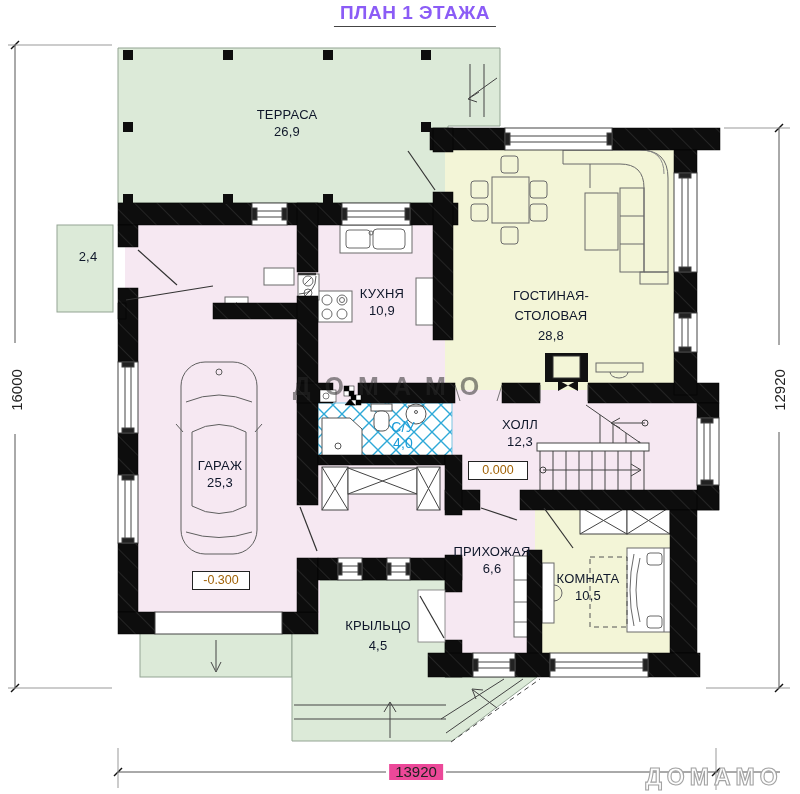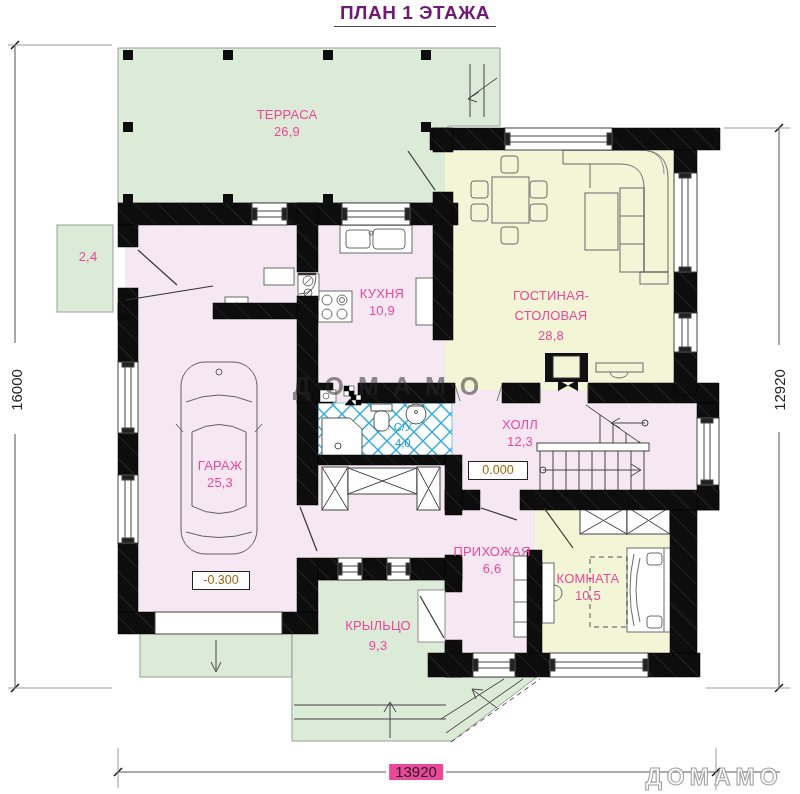--- a/index.html
+++ b/index.html
@@ -1,23 +1,23 @@
 <!DOCTYPE html>
 <html><head>
 <meta charset="utf-8">
 <style>
   html,body{margin:0;padding:0;background:#fff;}
   #plan{position:relative;width:800px;height:794px;background:#fff;overflow:hidden;
         font-family:"Liberation Sans",sans-serif;}
   #plan svg{position:absolute;left:0;top:0;}
-  .lbl{position:absolute;transform:translateX(-50%);text-align:center;color:#ec4899;
+  .lbl{position:absolute;transform:translateX(-50%);text-align:center;color:#0f172a;
        font:13px/17px "Liberation Sans",sans-serif;white-space:nowrap;letter-spacing:.2px;}
   .lbl .ln{display:block;}
   .title{position:absolute;left:415px;top:2px;transform:translateX(-50%);
-         font:bold 19px/22px "Liberation Sans",sans-serif;letter-spacing:.5px;color:#701a75;
+         font:bold 19px/22px "Liberation Sans",sans-serif;letter-spacing:.5px;color:#8b5cf6;
          border-bottom:1.5px solid #444;padding:0 6px 2px 6px;white-space:nowrap;}
   .blue{color:#1b9cd8;}
   .elev{position:absolute;border:1.3px solid #222;background:#fff;color:#a16207;
         font:12.5px/15px "Liberation Sans",sans-serif;text-align:center;padding:1px 0;}
   .dim{position:absolute;font:15px/16px "Liberation Sans",sans-serif;color:#222;white-space:nowrap;}
   .dim.vert{transform:translate(-50%,-50%) rotate(-90deg);}
   .dim.horz{transform:translate(-50%,-50%);background:#ec4899;padding:0 6px;}
   .wm-center{position:absolute;transform:translate(-50%,-50%);
              font:600 25px "Liberation Sans",sans-serif;letter-spacing:14px;
              color:rgba(40,40,40,.52);white-space:nowrap;}
@@ -482,21 +482,21 @@
     <span class="ln">ГОСТИНАЯ-</span>
     <span class="ln">СТОЛОВАЯ</span>
     <span class="ln">28,8</span>
   </div>
 
   <div class="lbl" style="left:220px;top:457px;">
     <span class="ln">ГАРАЖ</span>
     <span class="ln">25,3</span>
   </div>
 
-  <div class="lbl blue" style="left:403px;top:419px;font-size:11px;line-height:16px;">
+  <div class="lbl blue" style="left:403px;top:419px;font-size:14px;line-height:16px;">
     <span class="ln">С/У</span>
     <span class="ln">4,0</span>
   </div>
 
   <div class="lbl" style="left:520px;top:416px;">
     <span class="ln">ХОЛЛ</span>
     <span class="ln">12,3</span>
   </div>
 
 
@@ -505,21 +505,21 @@
     <span class="ln">6,6</span>
   </div>
 
   <div class="lbl" style="left:588px;top:570px;">
     <span class="ln">КОМНАТА</span>
     <span class="ln">10,5</span>
   </div>
 
   <div class="lbl" style="left:378px;top:616px;line-height:20px;">
     <span class="ln">КРЫЛЬЦО</span>
-    <span class="ln">9,3</span>
+    <span class="ln">4,5</span>
   </div>
 
   <div class="elev" style="left:468px;top:461px;width:58px;">0.000</div>
   <div class="elev" style="left:192px;top:571px;width:56px;">-0.300</div>
 
   <div class="dim vert" style="left:17px;top:390px;">16000</div>
   <div class="dim vert" style="left:780px;top:390px;">12920</div>
   <div class="dim horz" style="left:416px;top:772px;">13920</div>
 
   <div class="wm-center" style="left:393px;top:386px;">ДОМАМО</div>

